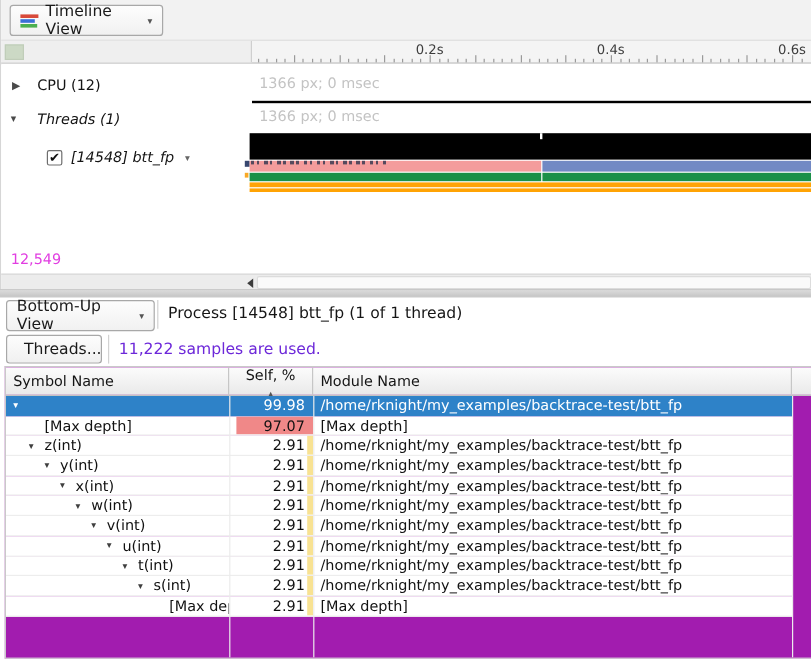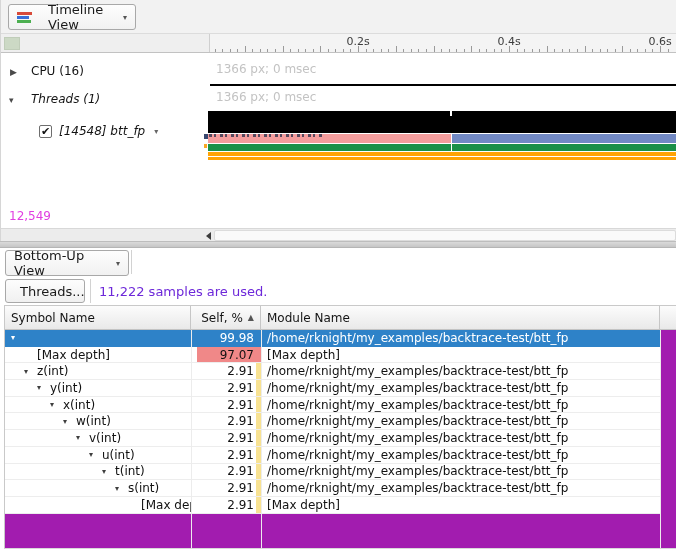--- a/index.html
+++ b/index.html
@@ -7,21 +7,21 @@
   body {
     font-family:"DejaVu Sans","Liberation Sans",sans-serif;
     font-size:12px; color:#1a1a1a; background:#ffffff; overflow:hidden;
   }
   #app { position:relative; width:676px; height:550px; background:#fff; }
 
   
   #top-panel { position:absolute; left:0; top:0; width:676px; height:241px; background:#fff; border-left:1px solid #d6d6d6; }
   #toolbar { position:absolute; left:0; top:0; width:676px; height:33px; background:#f2f2f2; }
   .combo {
-    position:absolute; display:flex; align-items:center; gap:16px;
+    position:absolute; display:flex; align-items:center; gap:6px;
     background:linear-gradient(#fdfdfd,#f1f1f1); border:1px solid #a8a8a8; border-radius:3px;
     padding:12px 8px; font-size:13px; color:#1a1a1a; cursor:default;
   }
   .combo .arrow { font-size:8px; color:#555; margin-left:auto; }
   #timeline-combo { left:7px; top:4px; width:128px; height:26px; }
   .tl-icon { width:15px; height:13px; position:relative; flex:0 0 auto; }
   .tl-icon i { position:absolute; left:0; height:3px; display:block; }
 
   #ruler { position:absolute; left:0; top:33px; width:676px; height:20px; background:#f4f4f4; border-top:1px solid #dcdcdc; border-bottom:1px solid #c2c2c2; }
   #ruler-left { position:absolute; left:0; top:0; width:209px; height:100%; background:#efefef; border-right:1px solid #cfcfcf; }
@@ -55,21 +55,21 @@
   #process-label { position:absolute; left:140px; top:6px; font-size:13px; color:#161616; }
 
   #filter-row { position:absolute; left:0; top:29px; width:676px; height:28px; }
   #filter-button { position:absolute; left:5px; top:2px; width:80px; height:24px; display:flex; align-items:center; gap:6px;
     background:linear-gradient(#fdfdfd,#f0f0f0); border:1px solid #a8a8a8; border-radius:3px; padding:0 8px; font-size:13px; }
   #samples-label { position:absolute; left:99px; top:7px; font-size:13px; color:#6d28d9; }
 
   #table-frame { position:absolute; left:4px; top:57px; width:676px; height:244px; border:1px solid #c9c9c9; border-bottom:1px solid #d9d9d9; background:#a21caf; overflow:hidden; }
   #thead { position:relative; width:100%; height:24px; background:linear-gradient(#fcfcfc,#e9e9e9); border-bottom:1px solid #c3c3c3; display:flex; }
   .th { position:relative; height:100%; display:flex; align-items:center; font-size:12px; color:#141414; border-right:1px solid #c6c6c6; padding:0 6px; }
-  .th.self { justify-content:flex-end; gap:5px; }
+  .th.self { gap:5px;flex-direction:column; }
   .sort-ind { font-size:8px; color:#555; }
   #tbody { position:relative; width:100%; }
   .trow { position:relative; display:flex; width:655px; height:16.7px; background:#fff; border-bottom:1px solid #ededed; }
   .trow.selected { background:#2e82c8; border-bottom-color:#2e82c8; }
   .trow.selected .cell, .trow.selected .tri { color:#fff; }
   .cell { display:flex; align-items:center; height:100%; font-size:12px; color:#111; white-space:nowrap; overflow:hidden; }
   .cell.sym { width:186px; }
   .cell.self { width:70px; position:relative; justify-content:flex-end; padding-right:7px; }
   .cell.mod { width:399px; padding-left:6px; }
   .tri { display:inline-block; width:13px; font-size:8px; color:#3f3f3f; flex:0 0 13px; text-align:left; }
@@ -163,21 +163,21 @@
           <i class="tick" style="left: 636.35px; height: 3px;"></i>
           <i class="tick" style="left: 643.9px; height: 3px;"></i>
           <i class="tick" style="left: 651.45px; height: 3px;"></i>
           <i class="tick" style="left: 659px; height: 6px;"></i>
           <i class="tick" style="left: 666.55px; height: 3px;"></i>
         </div>
     </div>
 
     <div id="tl-content">
       <span class="tree-caret" style="left:9px;top:13px;">▶</span>
-      <span class="tl-row-label" style="left:30px;top:10px;">CPU (16)</span>
+      <span class="tl-row-label" style="left:30px;top:10px;">CPU (12)</span>
       <span class="tl-placeholder" style="left:215px;top:8px;">1366 px; 0 msec</span>
 
       <span class="tree-caret" style="left:8px;top:41px;">▾</span>
       <span class="tl-row-label" style="left:30px;top:38px;font-style:italic;">Threads (1)</span>
       <span class="tl-placeholder" style="left:215px;top:36px;">1366 px; 0 msec</span>
 
       <div id="thread-check-row">
         <span id="thread-checkbox">✔</span>
         <span class="tl-row-label" style="position:static;font-style:italic;">[14548] btt_fp</span>
         <span id="thread-dd">▾</span>
@@ -212,20 +212,21 @@
   <div id="splitter"></div>
 
   <div id="bottom-panel">
 
     <div id="view-row">
       <div id="bottomup-combo" class="combo">
         <span>Bottom-Up View</span>
         <span class="arrow">▾</span>
       </div>
       <div class="vsep" style="left:131px;top:2px;height:24px;"></div>
+      <span id="process-label">Process [14548] btt_fp (1 of 1 thread)</span>
     </div>
 
     <div id="filter-row">
       <div id="filter-button">
         <svg width="13" height="13" viewBox="0 0 14 14">
           <path d="M1 1.5 H13 L8.6 7 V12.5 L5.4 10.4 V7 Z" fill="#e8e8e8" stroke="#777" stroke-width="1.1"></path>
         </svg>
         <span>Threads...</span>
       </div>
       <div class="vsep" style="left:90px;top:2px;height:24px;"></div>

